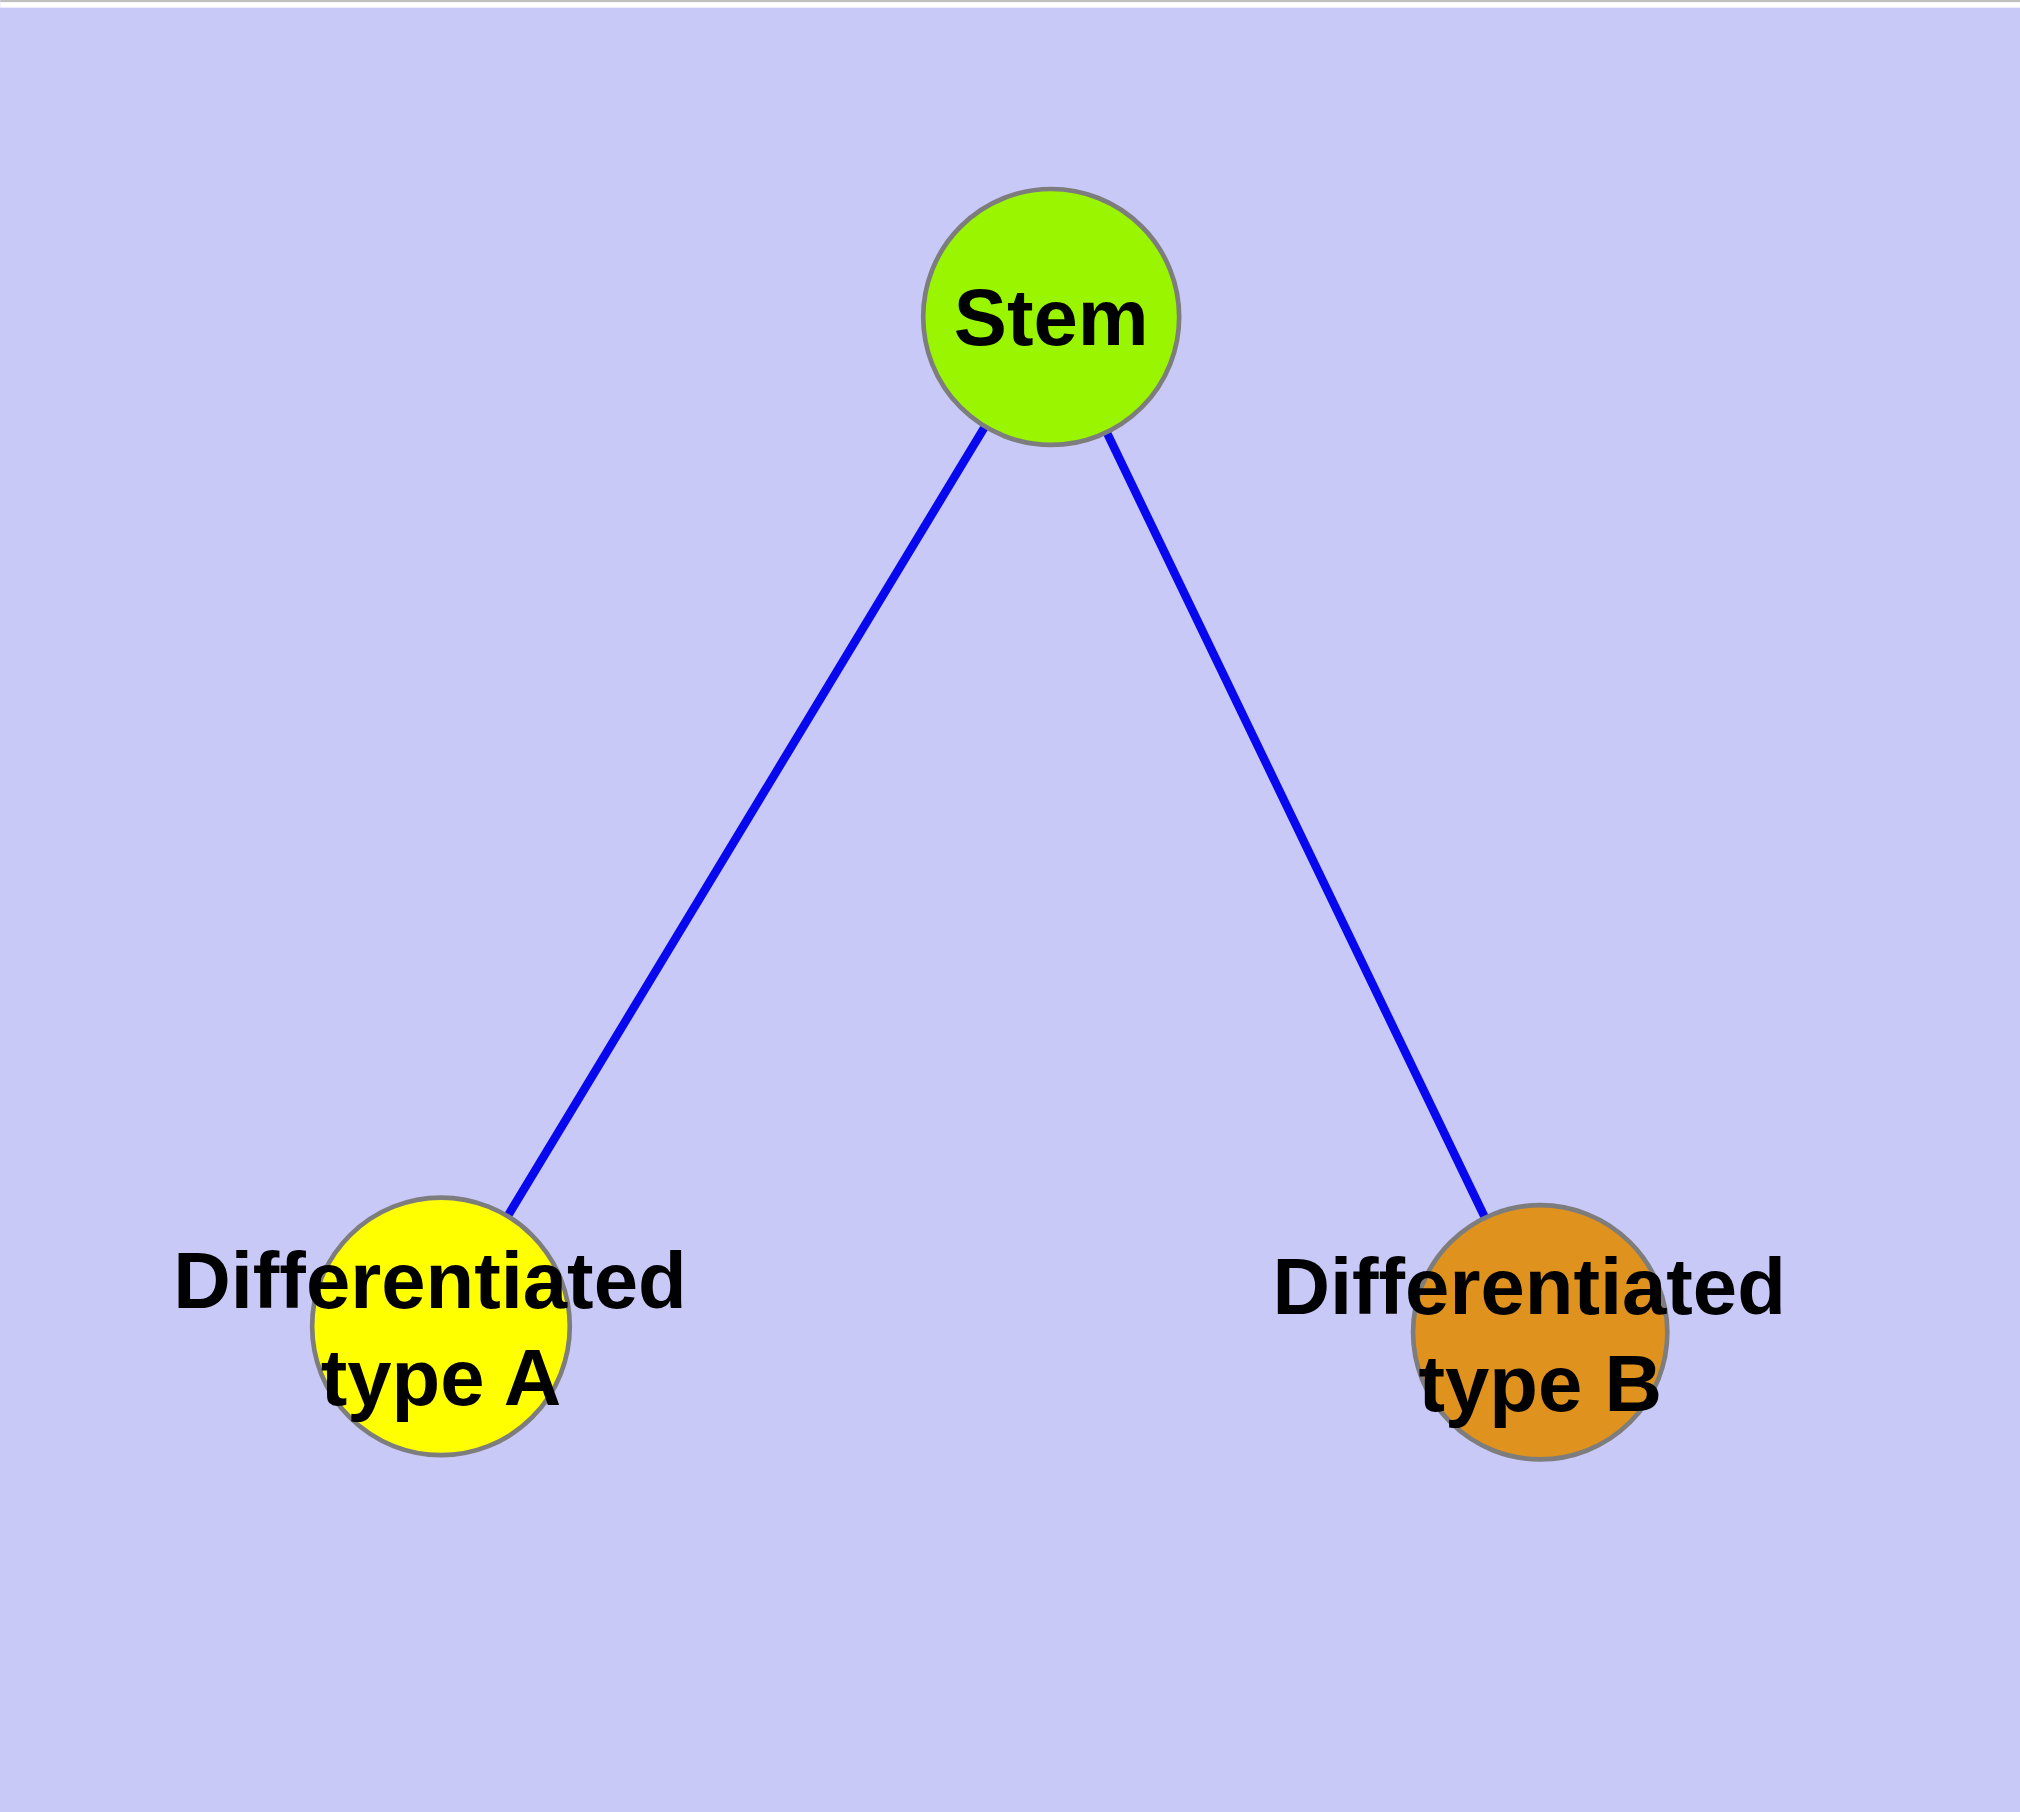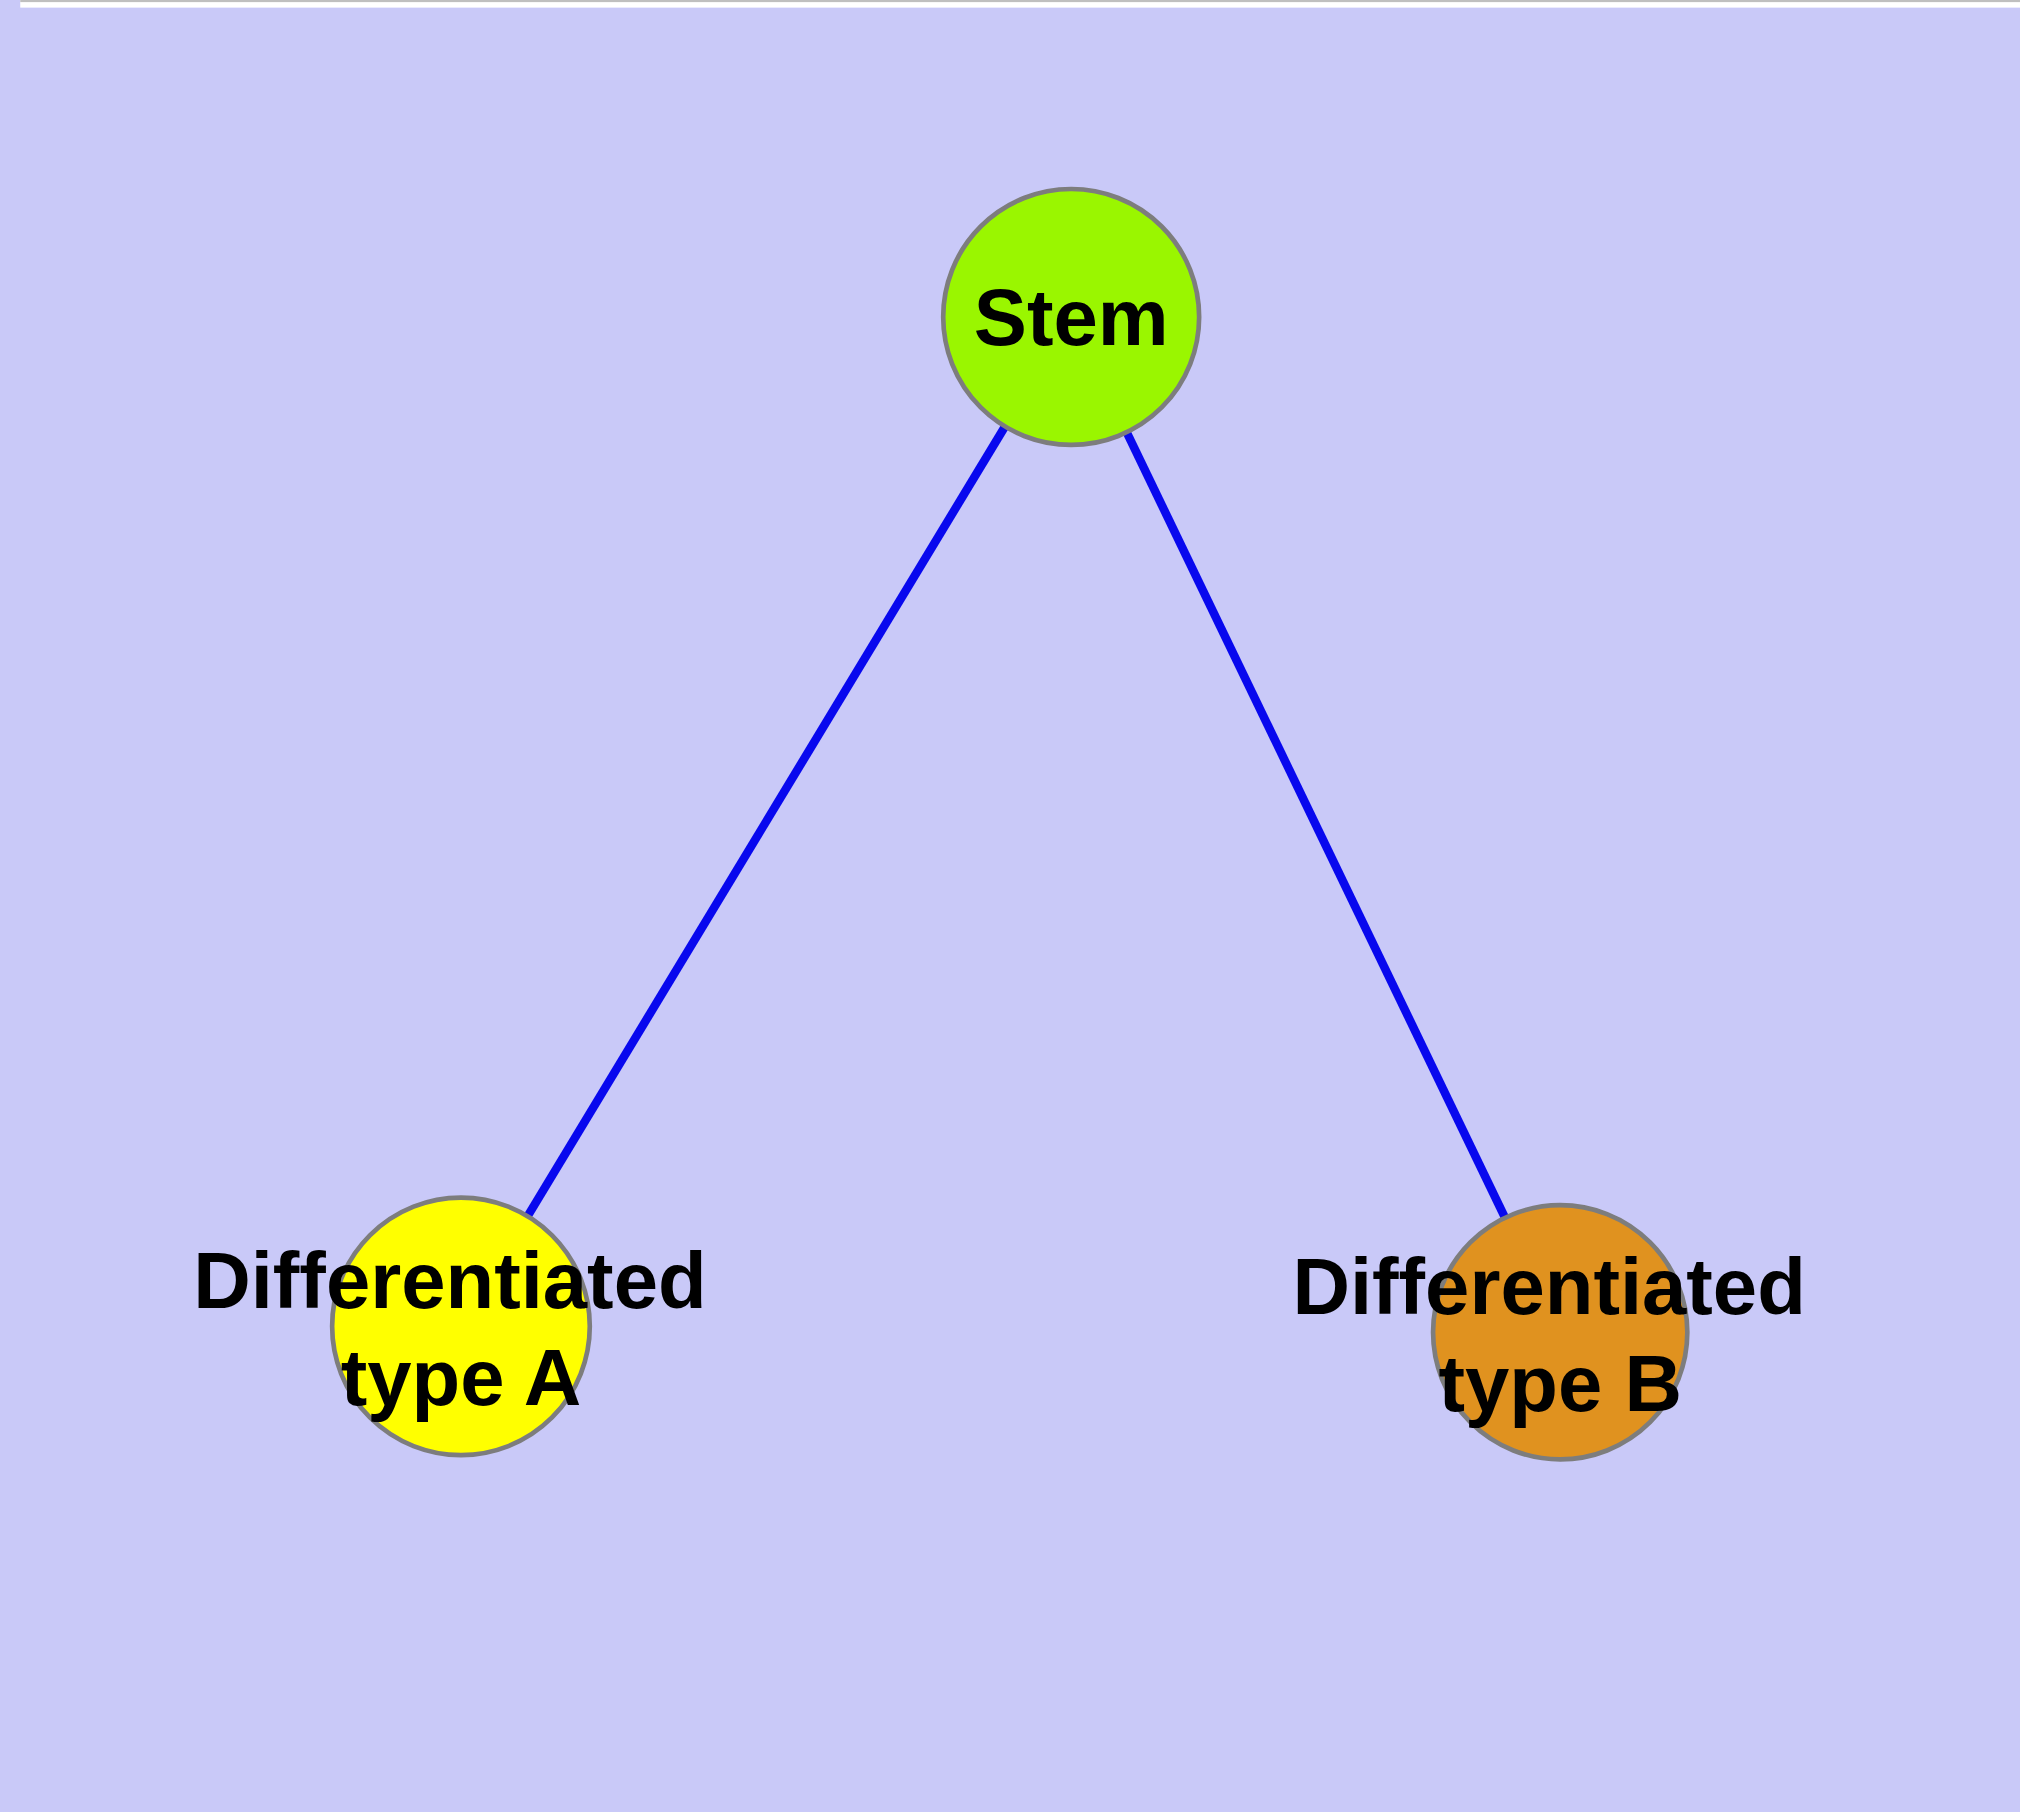--- a/index.html
+++ b/index.html
@@ -8,21 +8,20 @@
     width: 2021px;
     height: 1812px;
     overflow: hidden;
     background: #C9C9F8;
     font-family: "Liberation Sans", sans-serif;
   }
   #canvas-wrap {
     position: relative;
     width: 1801px;
     height: 1812px;
-    margin-left: 20px;
   }
   svg.graph {
     position: absolute;
     inset: 0;
     display: block;
   }
   .edge-line {
     stroke: #0808EE;
     stroke-width: 10;
     fill: none;

